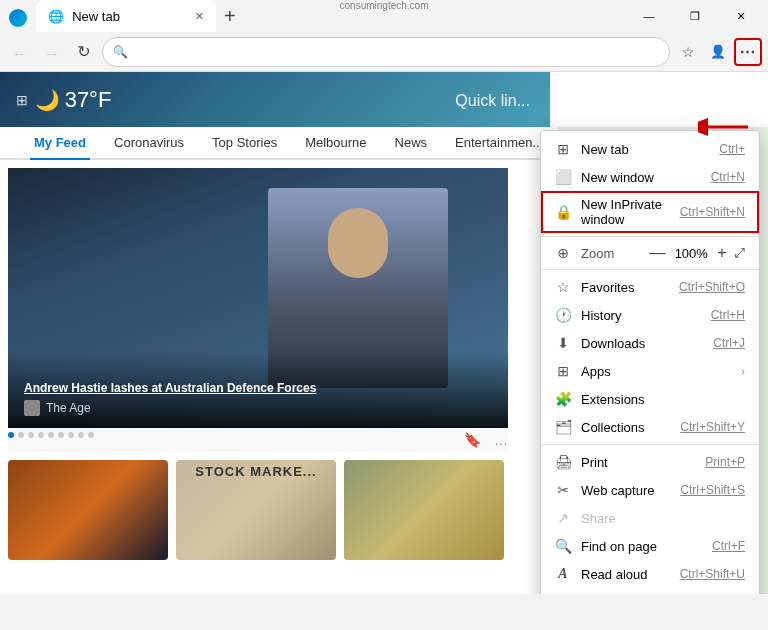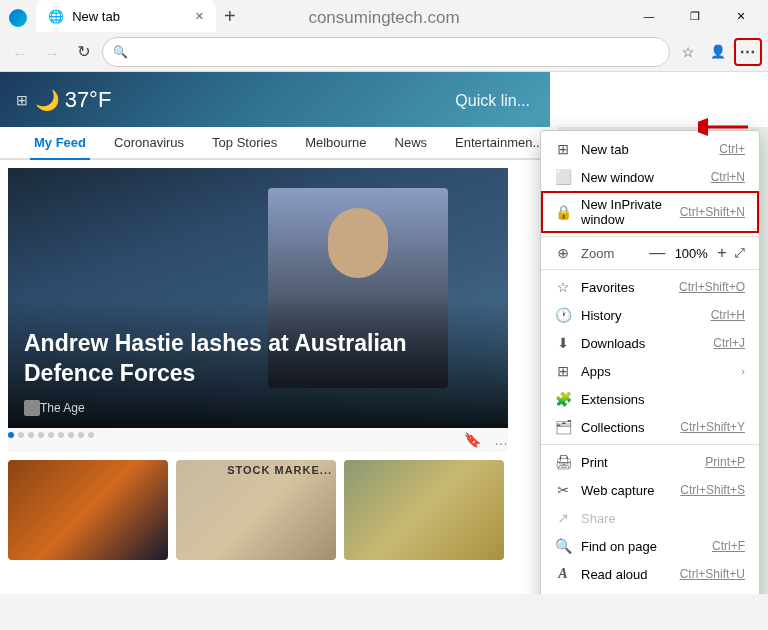--- a/index.html
+++ b/index.html
@@ -162,22 +162,22 @@
       background: #c8a882;
       border-radius: 30px;
     }
     .hero-caption {
       position: absolute;
       bottom: 0; left: 0; right: 0;
       background: linear-gradient(transparent, rgba(0,0,0,0.85));
       padding: 30px 16px 12px;
       color: #fff;
     }
-    .hero-caption h2 { font-size: 23px; font-weight: 700; line-height: 1.3; }
-    .hero-source { display: flex; align-items: center; margin-top: 11px; font-size: 12px; color: rgba(255,255,255,0.8); }
+    .hero-caption h2 { font-size: 12px; font-weight: 700; line-height: 1.3; text-decoration: underline; }
+    .hero-source { display: flex; align-items: center; gap: 6px; margin-top: 3px; font-size: 12px; color: rgba(255,255,255,0.8); }
     .hero-dots { display: flex; justify-content: center; gap: 4px; padding: 4px 0; }
     .hero-dot { width: 6px; height: 6px; border-radius: 50%; background: #ccc; }
     .hero-dot.active { background: #0078d4; }
 
     
     .bottom-articles {
       display: flex;
       gap: 8px;
       padding: 8px;
       width: 550px;
@@ -263,24 +263,24 @@
     .red-arrow {
       position: absolute;
       top: 40px;
       right: 10px;
       z-index: 1002;
       pointer-events: none;
     }
 
     .watermark {
       position: absolute;
-      top: 8px;
+      top: 0;
       left: 50%;
       transform: translateX(-50%);
-      font-size: 17px;
+      font-size: 10px;
       color: rgba(0,0,0,0.5);
       z-index: 0;
       pointer-events: none;
     }
     .title-bar-wrapper {
       background: #f3f3f3;
       display: flex;
       align-items: center;
       height: 32px;
       padding: 0 4px;
@@ -386,21 +386,21 @@
       <div class="hero-dot"></div>
       <div class="hero-dot"></div>
       <div class="hero-dot"></div>
       <span style="margin-left:auto;color:#888;font-size:14px;cursor:pointer;">🔖</span>
       <span style="color:#888;font-size:14px;cursor:pointer;margin-left:8px;">…</span>
     </div>
 
     <div class="bottom-articles">
       <div class="small-article desert"></div>
       <div class="small-article stock">
-        <div style="padding:4px;font-size:11px;font-weight:700;color:#333;text-align:right;letter-spacing:1px;">STOCK MARKE...</div>
+        <div style="padding:4px;font-size:13px;font-weight:700;color:#333;text-align:center;letter-spacing:1px;">STOCK MARKE...</div>
       </div>
       <div class="small-article uniform"></div>
     </div>
 
     <div class="right-panel">
       <div class="weather-card">
         <div style="font-size:11px;font-weight:600;">THU</div>
         <div style="font-size:22px;">⛅</div>
         <div style="font-size:12px;">49°F<br>40°F</div>
         <div style="font-size:10px;margin-top:4px;">Data fr...</div>

